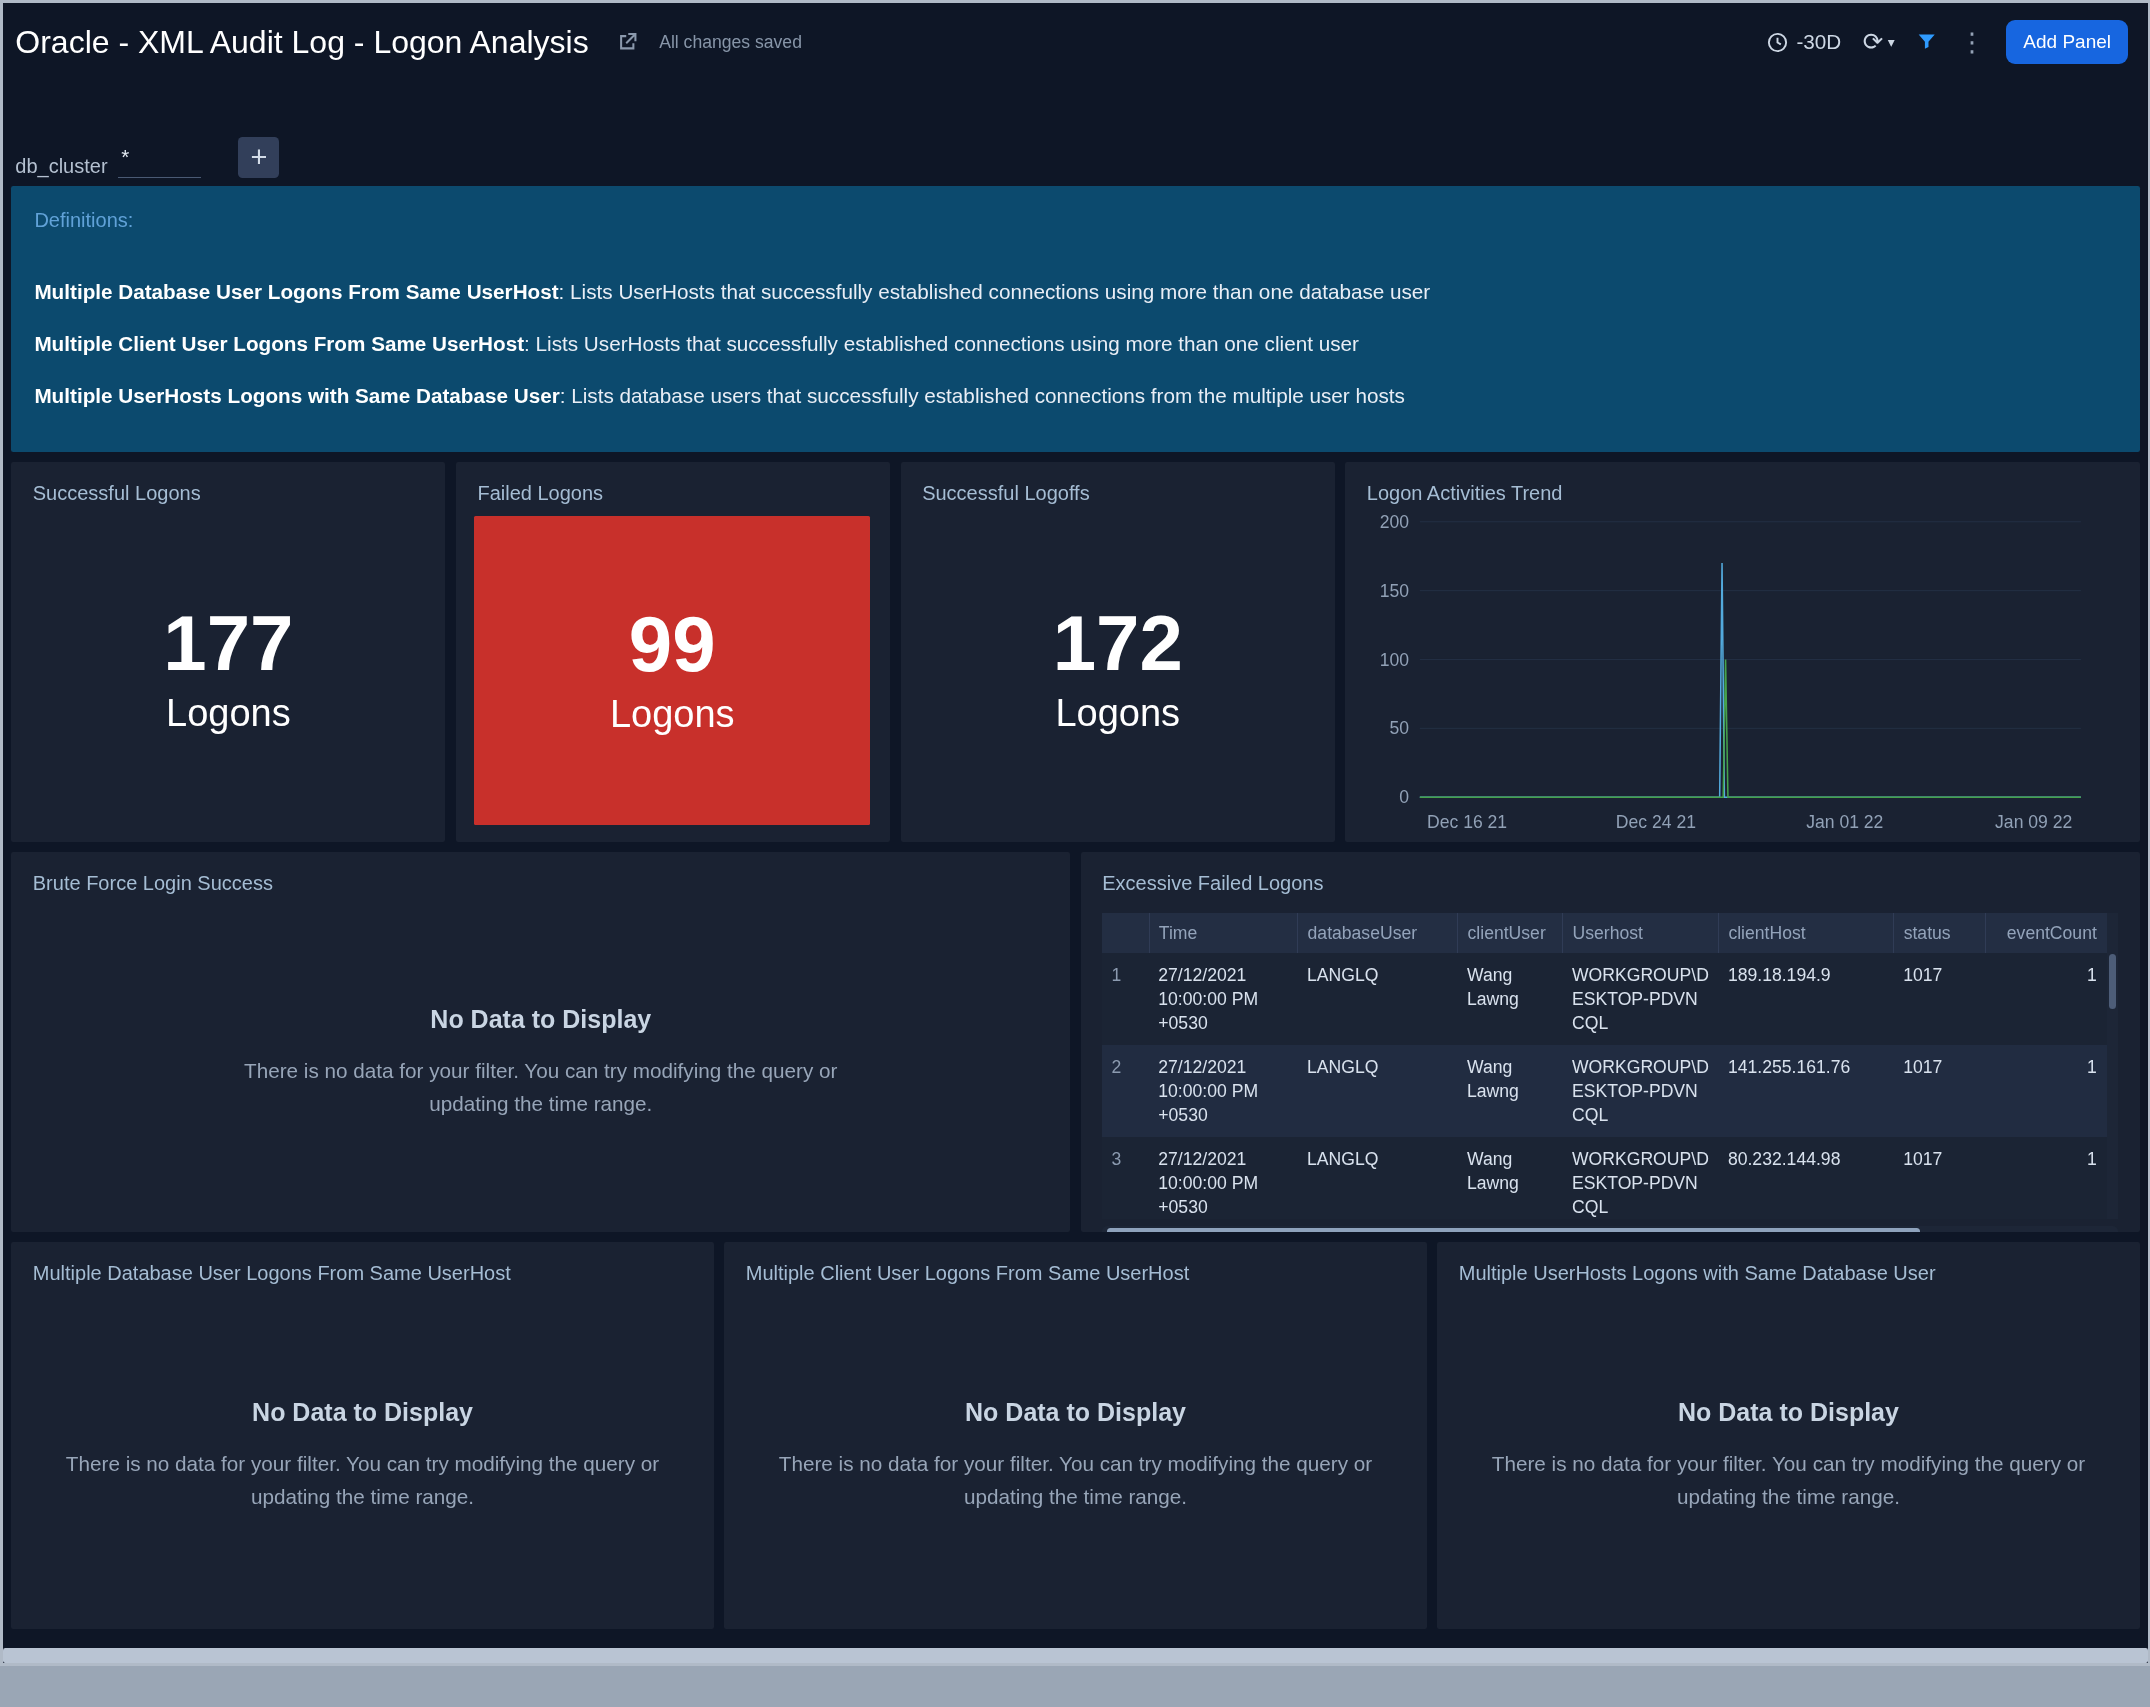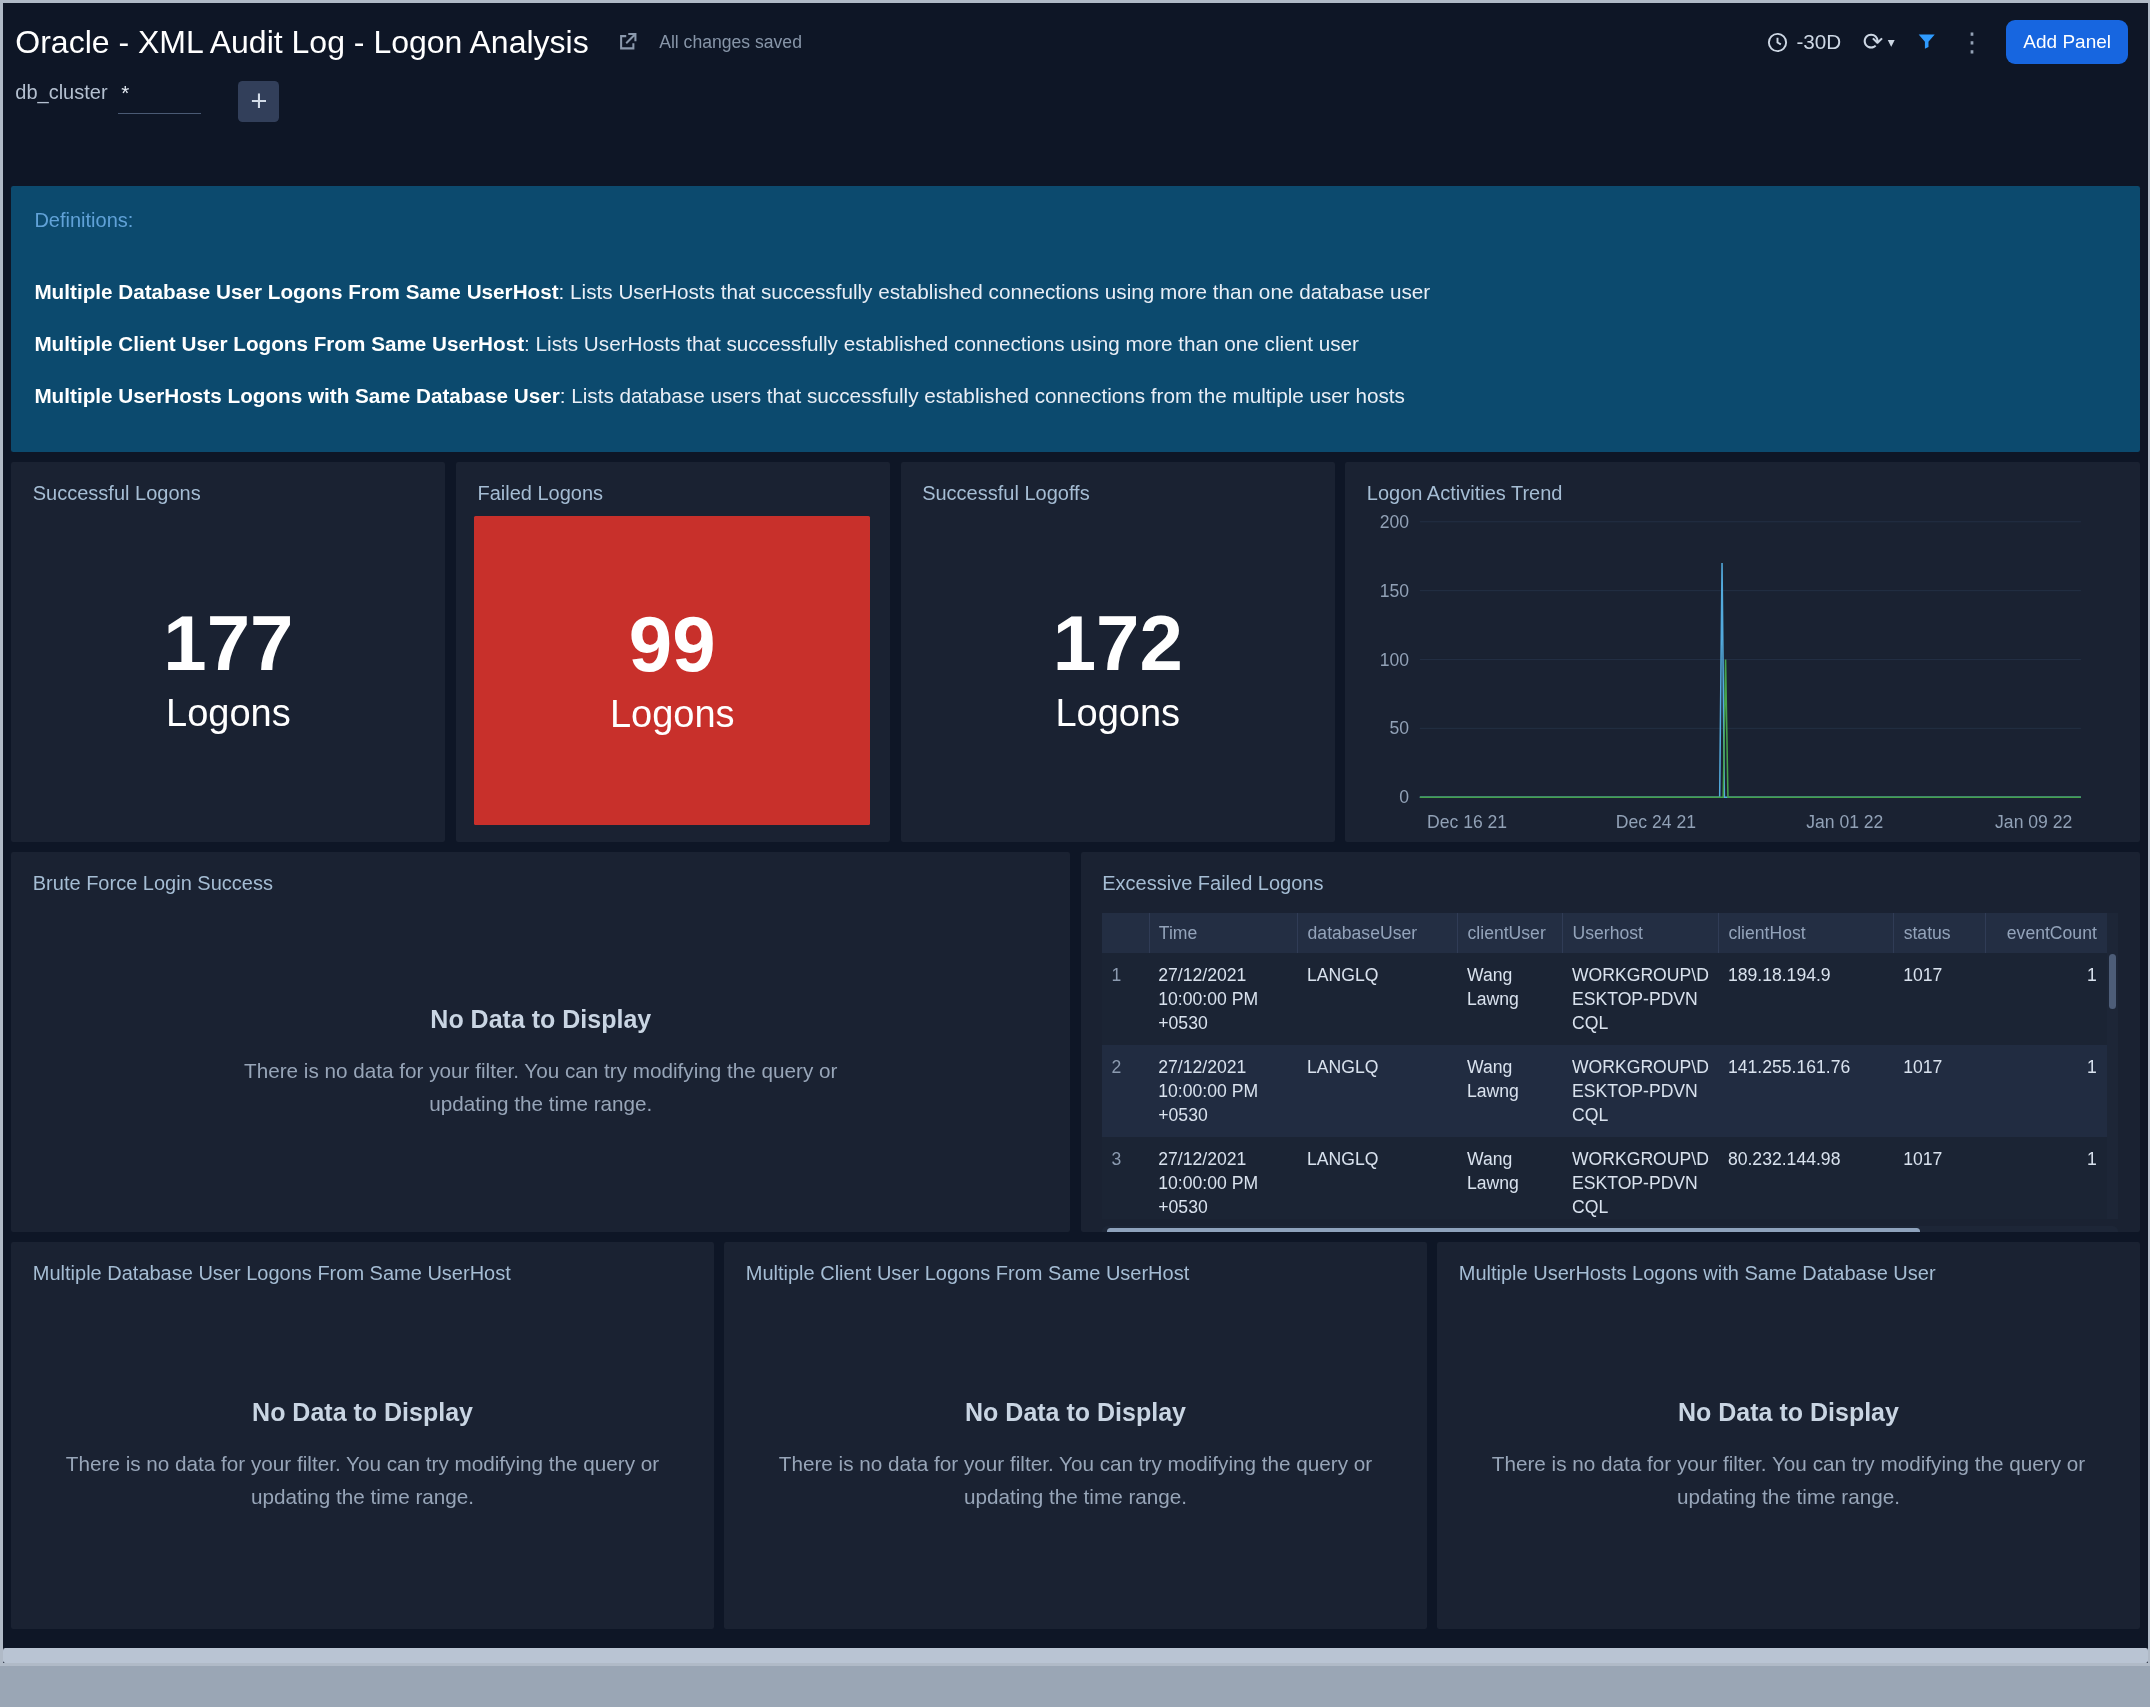--- a/index.html
+++ b/index.html
@@ -18,21 +18,21 @@
   .save-status { margin-left:20px; font-size:17.6px; color:#8795a8; }
   .header-right { margin-left:auto; display:flex; align-items:center; gap:21.4px; }
   .time-range { display:flex; align-items:center; gap:7.7px; color:#cdd7e4; font-size:20.7px; }
   .refresh-group { display:flex; align-items:center; gap:4.6px; color:#cdd7e4; }
   .refresh-icon { font-size:24.5px; line-height:1; color:#cdd7e4; }
   .chevron-down-icon { font-size:13.8px; color:#cdd7e4; }
   .filter-btn { color:#2f9bff; }
   .kebab-icon { font-size:26px; color:#93a1b5; line-height:1; }
   .add-panel-button { background:#1766e0; color:#fff; font-size:19px; padding:10.7px 17px; border:none; border-radius:9px; font-family:Liberation Sans, sans-serif; cursor:pointer; }
   
-  .filter-row { height:97px; display:flex; align-items:flex-start; padding-left:12.3px; }
+  .filter-row { height:97px; display:flex; align-items:flex-end; padding-left:12.3px; }
   .filter-label { font-size:20px; color:#b4c0d0; }
   .filter-input { margin-left:10.7px; width:77px; background:transparent; border:none; border-bottom:1.5px solid #4a5a74; color:#e3eaf2; font-size:20.7px; padding:0 3.1px 7.7px; font-family:inherit; }
   .add-filter-button { margin-left:37px; width:41px; height:41px; background:#323f5a; border:none; border-radius:4.6px; color:#d3dce8; font-size:29px; line-height:35px; cursor:pointer; }
   
   .definitions { margin:8.4px 8.4px 0; background:#0c4a6e; border-radius:2.3px; padding:23px 23px 43px; }
   .definitions-heading { font-size:20px; font-weight:400; color:#61a2d8; margin:0 0 46px; }
   .definition-line { font-size:20.7px; color:#e9eef6; margin:0 0 25px; line-height:27px; }
   .definition-line:last-child { margin-bottom:0; }
   .definition-term { font-weight:700; color:#ffffff; }
   

